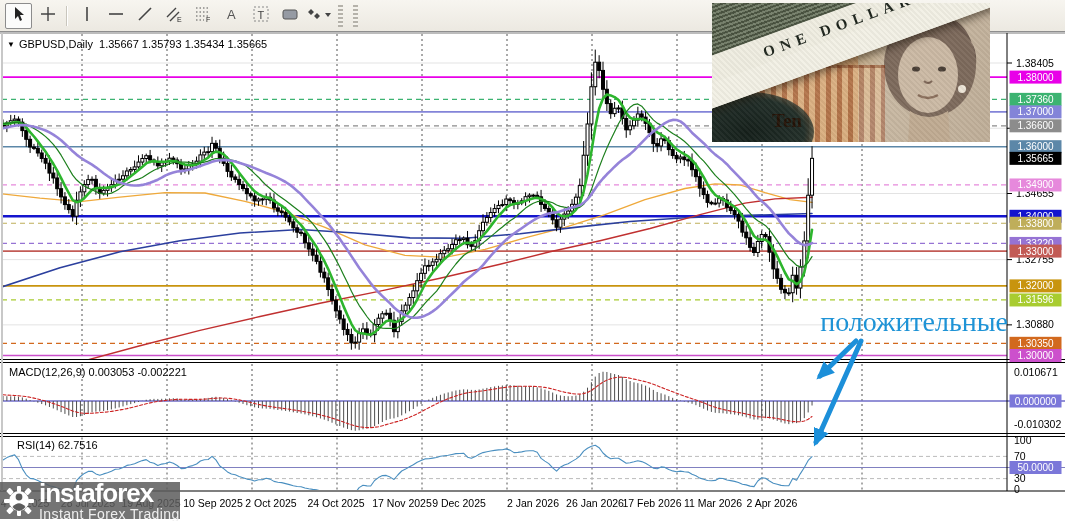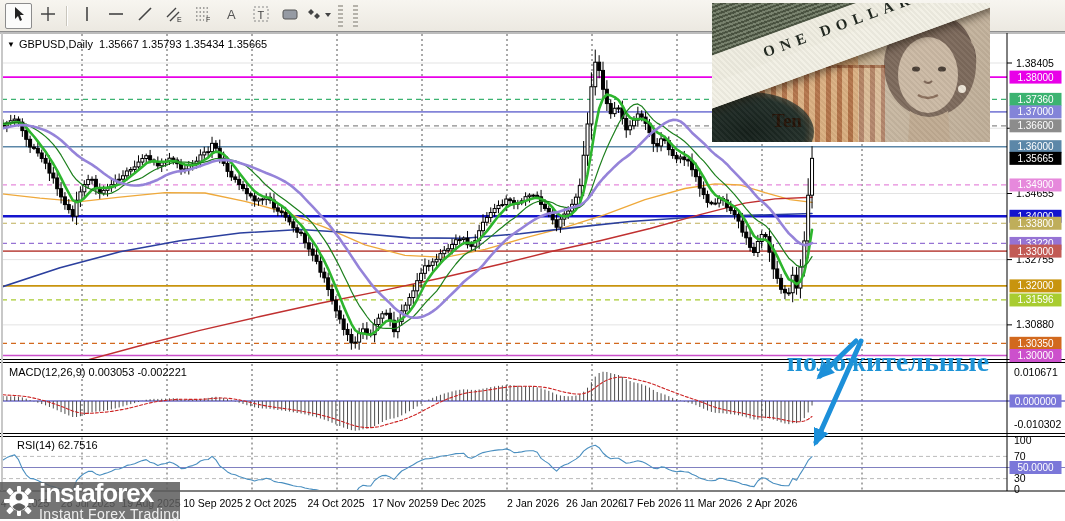--- a/index.html
+++ b/index.html
@@ -19,23 +19,23 @@
   .tfbtn.active{background:#fdfdfd;border:1px solid #999;}
   .icon-svg{display:block;}
   
   #chart-svg{position:absolute;left:0;top:0;z-index:1;}
   .pane-label{position:absolute;z-index:3;font-size:11px;color:#000;white-space:nowrap;}
   #symbol-line{left:7px;top:38px;}
   #macd-label{left:9px;top:366px;}
   #rsi-label{left:9px;top:439px;padding-left:8px;}
   #symbol-caret{display:inline-block;font-size:8px;vertical-align:1px;margin-right:4px;}
   
-  #annotation{position:absolute;left:768px;top:306px;width:240px;z-index:5;text-align:center;
-              font-family:"Liberation Serif","DejaVu Serif",serif;font-weight:bold;font-size:28px;
-              letter-spacing:0px;margin-top:40px;}
+  #annotation{position:absolute;left:768px;top:306px;width:240px;z-index:5;text-align:right;
+              font-family:"Liberation Serif","DejaVu Serif",serif;font-weight:normal;font-size:28px;
+              letter-spacing:0px;}
   
   #photo{position:absolute;left:712px;top:3px;width:278px;height:139px;z-index:6;overflow:hidden;
          background:linear-gradient(135deg,#bb9169,#cb9d6f 40%,#b78953);}
   #photo .queen{position:absolute;right:0;top:0;width:132px;height:100%;
                 background:linear-gradient(110deg,#c6a97e 0%,#c9b9a3 30%,#bfae98 100%);}
   #photo .building{position:absolute;left:48px;bottom:0;width:125px;height:74px;
                    background:repeating-linear-gradient(90deg,rgba(150,62,28,.40) 0 5px,rgba(235,195,150,.55) 5px 11px);
                    border-top:3px solid rgba(120,50,20,.45);}
   #photo .ten-text{position:absolute;left:60px;bottom:10px;font-family:"Liberation Serif",serif;
                    font-weight:bold;font-size:19px;color:#241307;}

